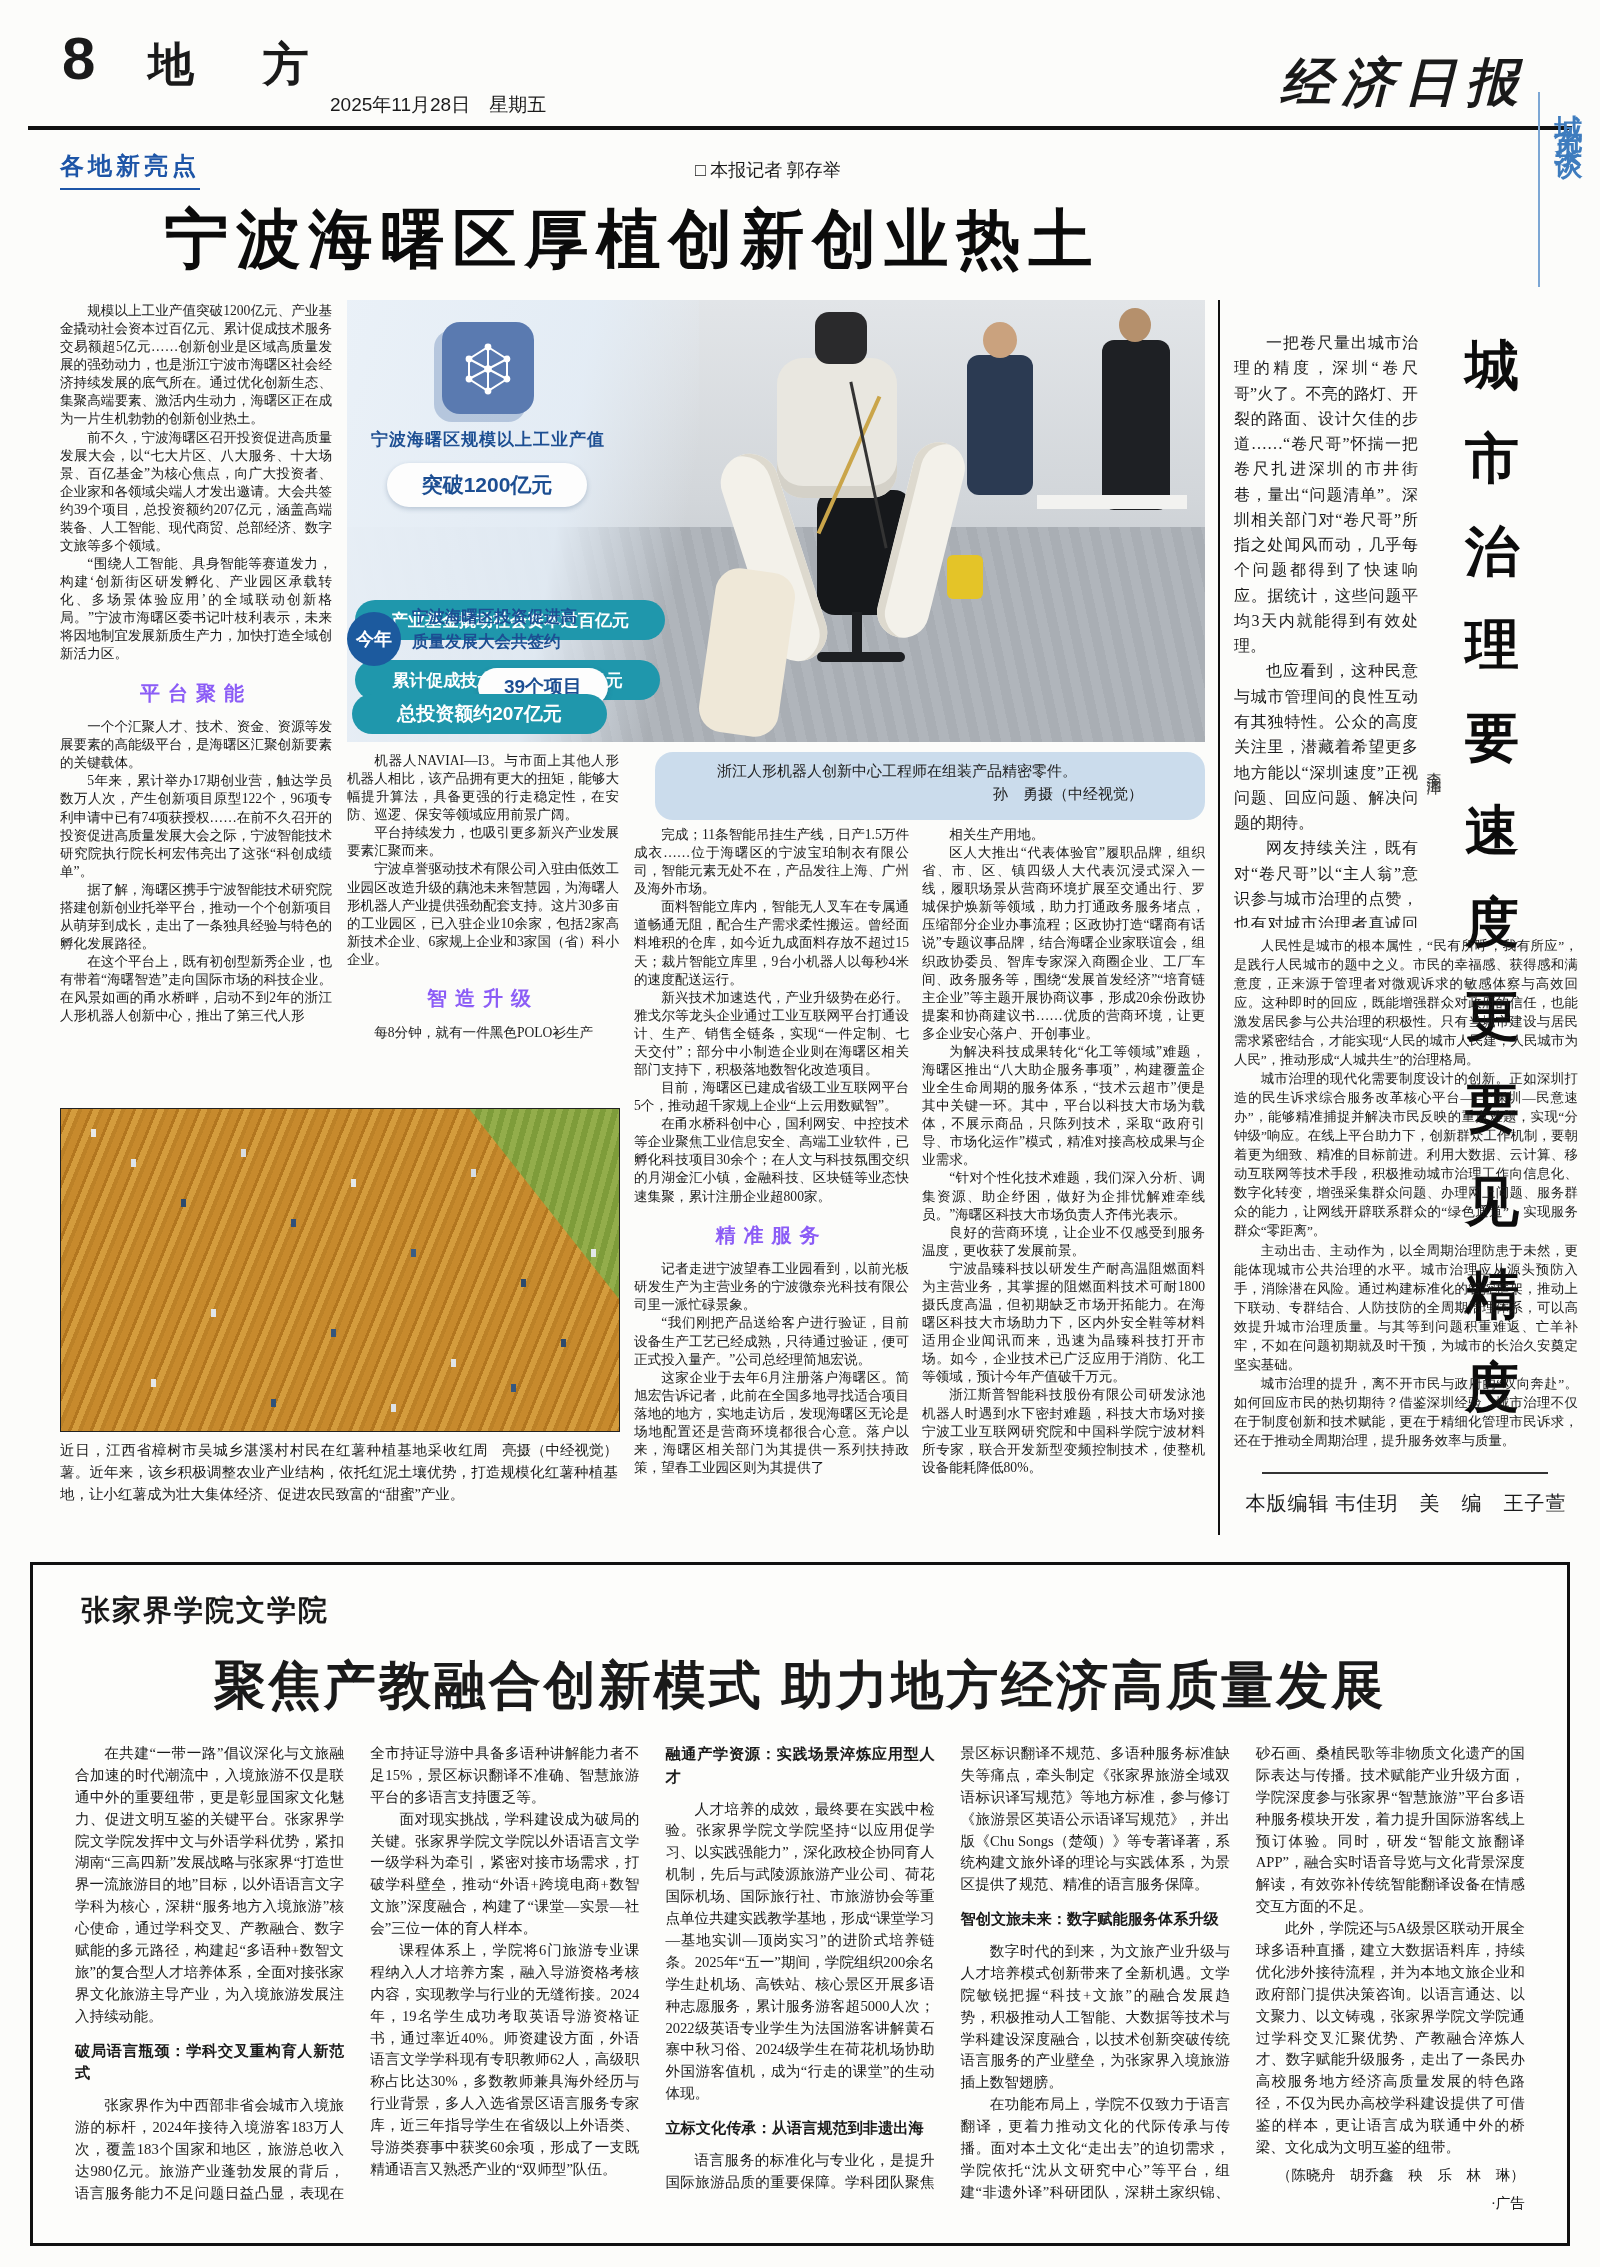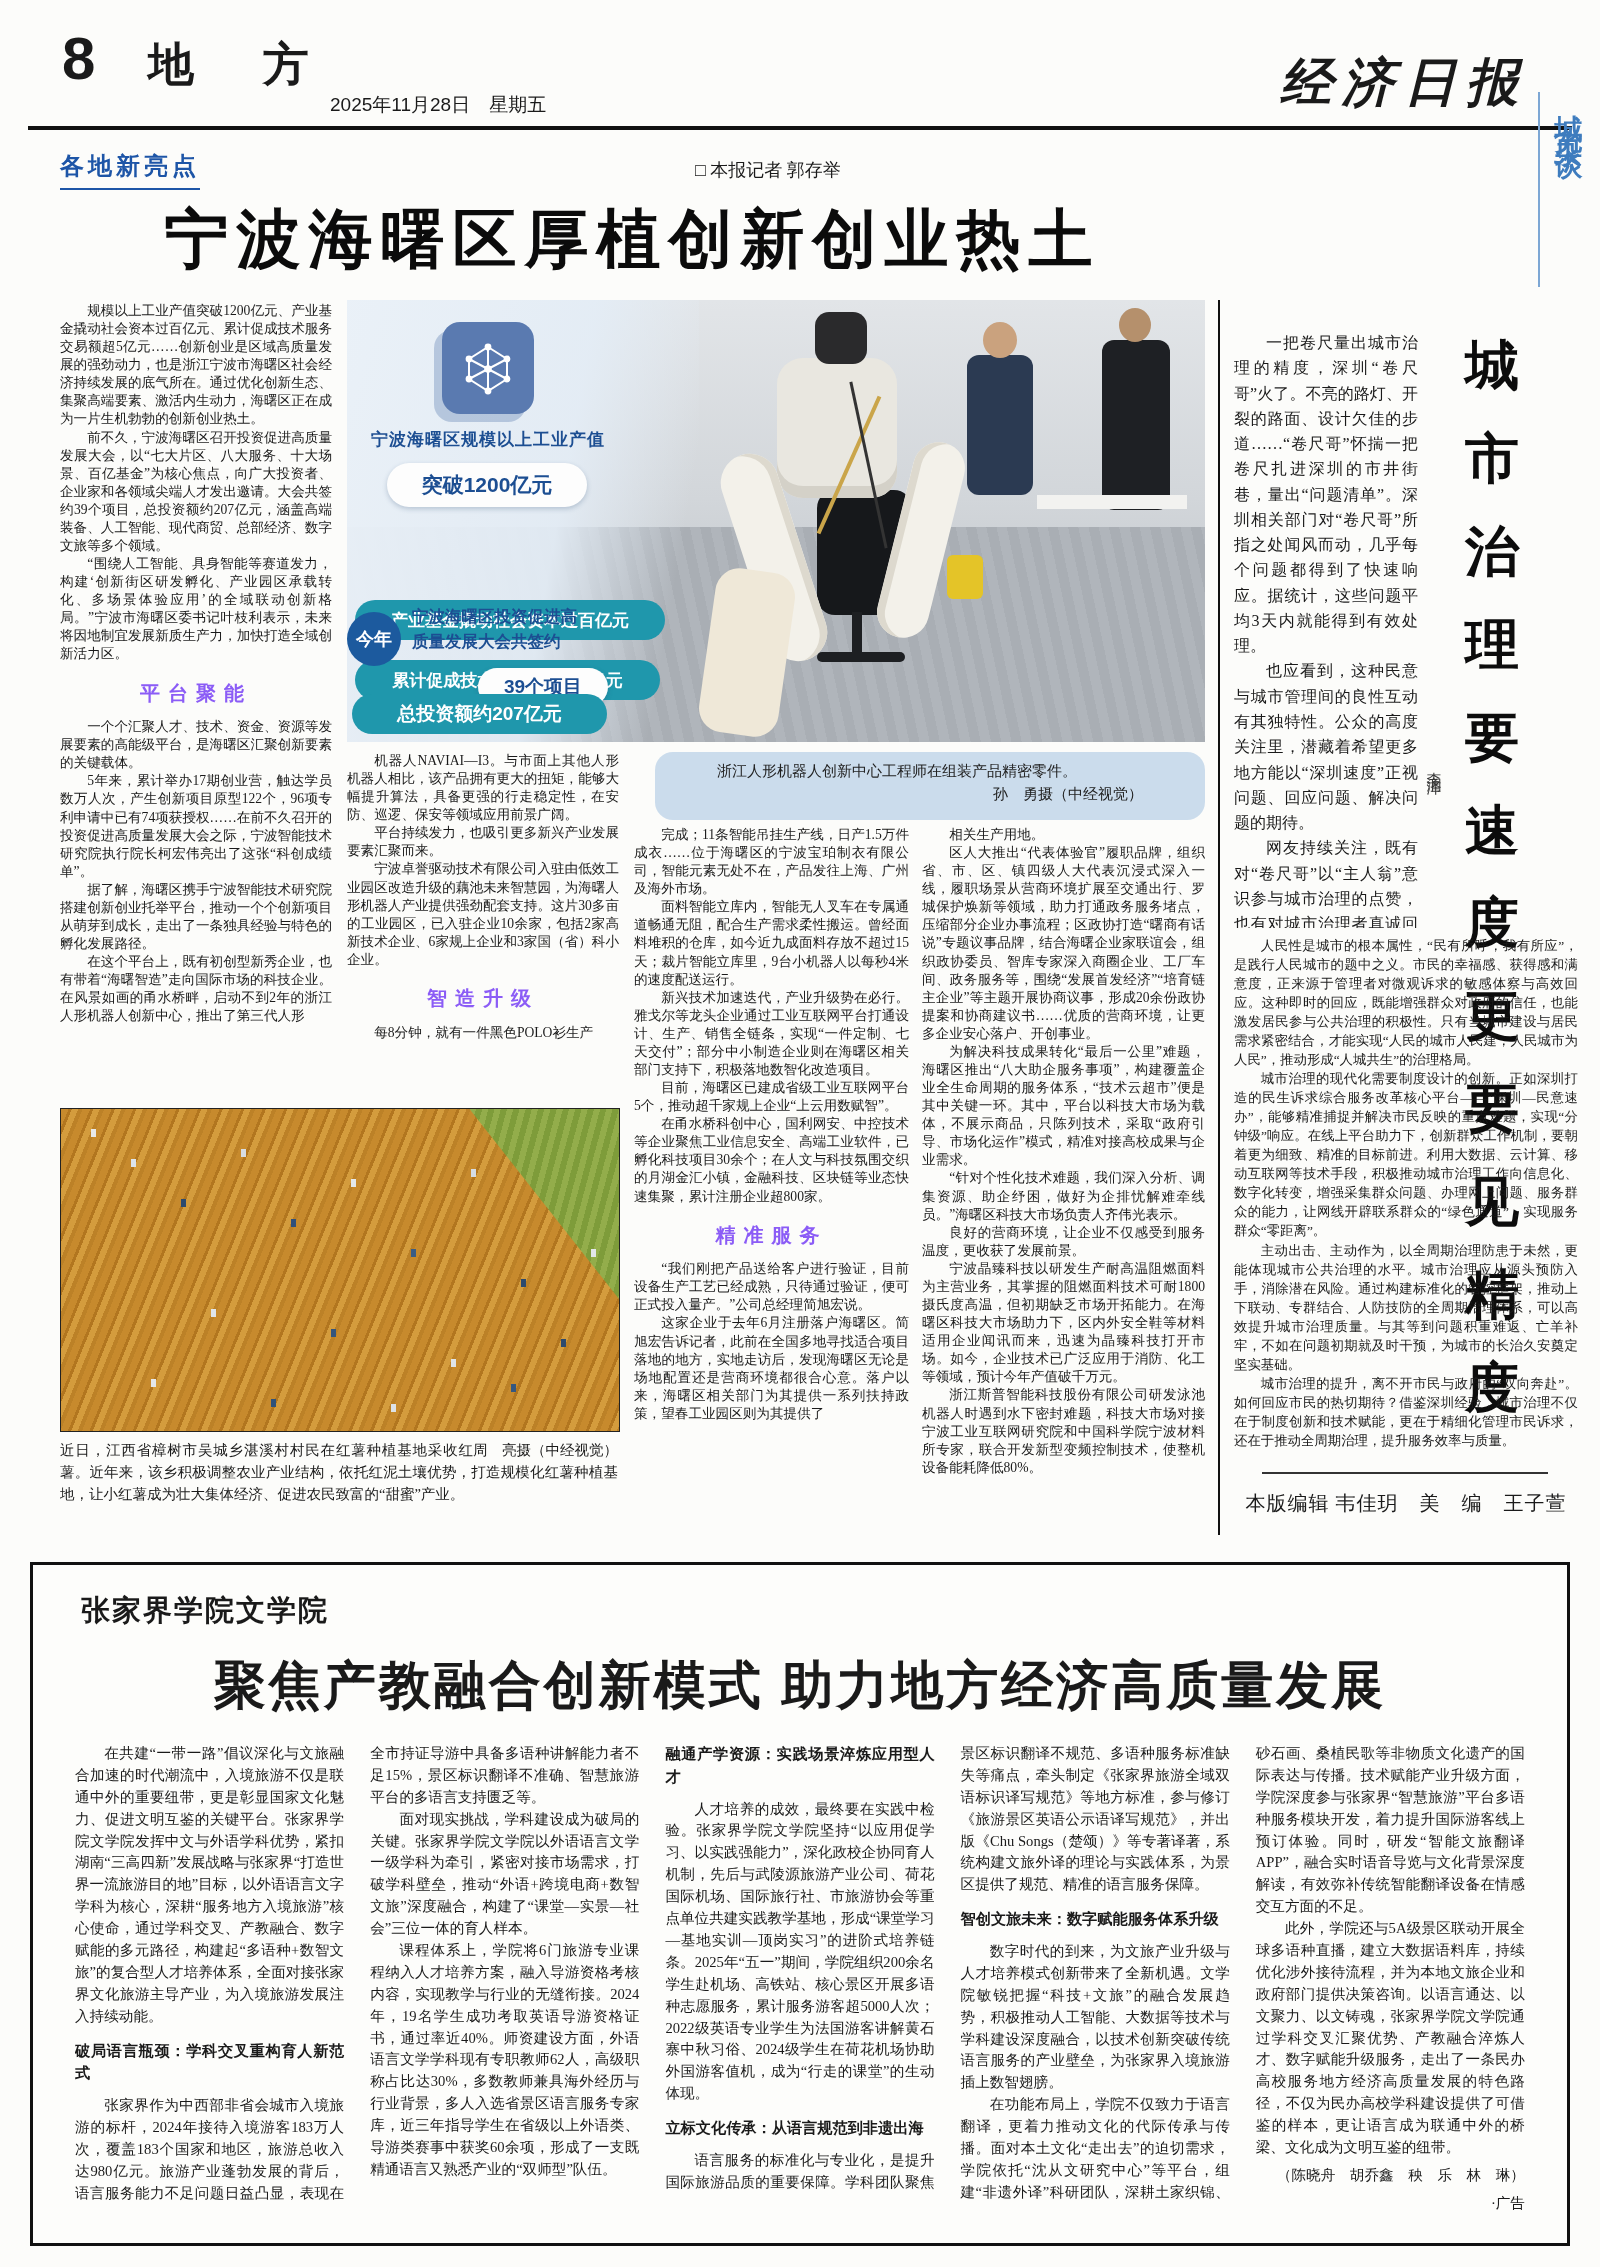--- a/index.html
+++ b/index.html
@@ -181,27 +181,28 @@
       <div class="col-h">智造升级</div>
       <p class="p">每8分钟，就有一件黑色POLO衫生产</p>
     </div>
   <div class="abs art-col" style="left:634px;top:826px;width:275px;height:708px;">
       <p class="p">完成；11条智能吊挂生产线，日产1.5万件成衣……位于海曙区的宁波宝珀制衣有限公司，智能元素无处不在，产品发往上海、广州及海外市场。</p>
       <p class="p">面料智能立库内，智能无人叉车在专属通道畅通无阻，配合生产需求柔性搬运。曾经面料堆积的仓库，如今近九成面料存放不超过15天；裁片智能立库里，9台小机器人以每秒4米的速度配送运行。</p>
       <p class="p">新兴技术加速迭代，产业升级势在必行。雅戈尔等龙头企业通过工业互联网平台打通设计、生产、销售全链条，实现“一件定制、七天交付”；部分中小制造企业则在海曙区相关部门支持下，积极落地数智化改造项目。</p>
       <p class="p">目前，海曙区已建成省级工业互联网平台5个，推动超千家规上企业“上云用数赋智”。</p>
       <p class="p">在甬水桥科创中心，国利网安、中控技术等企业聚焦工业信息安全、高端工业软件，已孵化科技项目30余个；在人文与科技氛围交织的月湖金汇小镇，金融科技、区块链等业态快速集聚，累计注册企业超800家。</p>
       <div class="col-h">精准服务</div>
+      <p class="p">记者走进宁波望春工业园看到，以前光板研发生产为主营业务的宁波微奈光科技有限公司里一派忙碌景象。</p>
       <p class="p">“我们刚把产品送给客户进行验证，目前设备生产工艺已经成熟，只待通过验证，便可正式投入量产。”公司总经理简旭宏说。</p>
       <p class="p">这家企业于去年6月注册落户海曙区。简旭宏告诉记者，此前在全国多地寻找适合项目落地的地方，实地走访后，发现海曙区无论是场地配置还是营商环境都很合心意。落户以来，海曙区相关部门为其提供一系列扶持政策，望春工业园区则为其提供了</p>
     </div>
   <div class="abs art-col" style="left:922px;top:826px;width:283px;height:708px;">
       <p class="p">相关生产用地。</p>
       <p class="p">区人大推出“代表体验官”履职品牌，组织省、市、区、镇四级人大代表沉浸式深入一线，履职场景从营商环境扩展至交通出行、罗城保护焕新等领域，助力打通政务服务堵点，压缩部分企业办事流程；区政协打造“曙商有话说”专题议事品牌，结合海曙企业家联谊会，组织政协委员、智库专家深入商圈企业、工厂车间、政务服务等，围绕“发展首发经济”“培育链主企业”等主题开展协商议事，形成20余份政协提案和协商建议书……优质的营商环境，让更多企业安心落户、开创事业。</p>
-      <p class="p">为解决科技成果转化“最后一公里”难题，海曙区推出“八大助企服务事项”，构建覆盖企业全生命周期的服务体系，“技术云超市”便是其中关键一环。其中，平台以科技大市场为载体，不展示商品，只陈列技术，采取“政府引导、市场化运作”模式，精准对接高校成果与企业需求。</p>
+      <p class="p">为解决科技成果转化“化工等领域”难题，海曙区推出“八大助企服务事项”，构建覆盖企业全生命周期的服务体系，“技术云超市”便是其中关键一环。其中，平台以科技大市场为载体，不展示商品，只陈列技术，采取“政府引导、市场化运作”模式，精准对接高校成果与企业需求。</p>
       <p class="p">“针对个性化技术难题，我们深入分析、调集资源、助企纾困，做好为企排忧解难牵线员。”海曙区科技大市场负责人齐伟光表示。</p>
       <p class="p">良好的营商环境，让企业不仅感受到服务温度，更收获了发展前景。</p>
       <p class="p">宁波晶臻科技以研发生产耐高温阻燃面料为主营业务，其掌握的阻燃面料技术可耐1800摄氏度高温，但初期缺乏市场开拓能力。在海曙区科技大市场助力下，区内外安全鞋等材料适用企业闻讯而来，迅速为晶臻科技打开市场。如今，企业技术已广泛应用于消防、化工等领域，预计今年产值破千万元。</p>
       <p class="p">浙江斯普智能科技股份有限公司研发泳池机器人时遇到水下密封难题，科技大市场对接宁波工业互联网研究院和中国科学院宁波材料所专家，联合开发新型变频控制技术，使整机设备能耗降低80%。</p>
     </div>
 
   <div class="abs photo-farm" style="left:60px;top:1108px;width:558px;height:322px;">
     <div class="farm-green"></div>
     <div class="workers"></div>
   </div>

